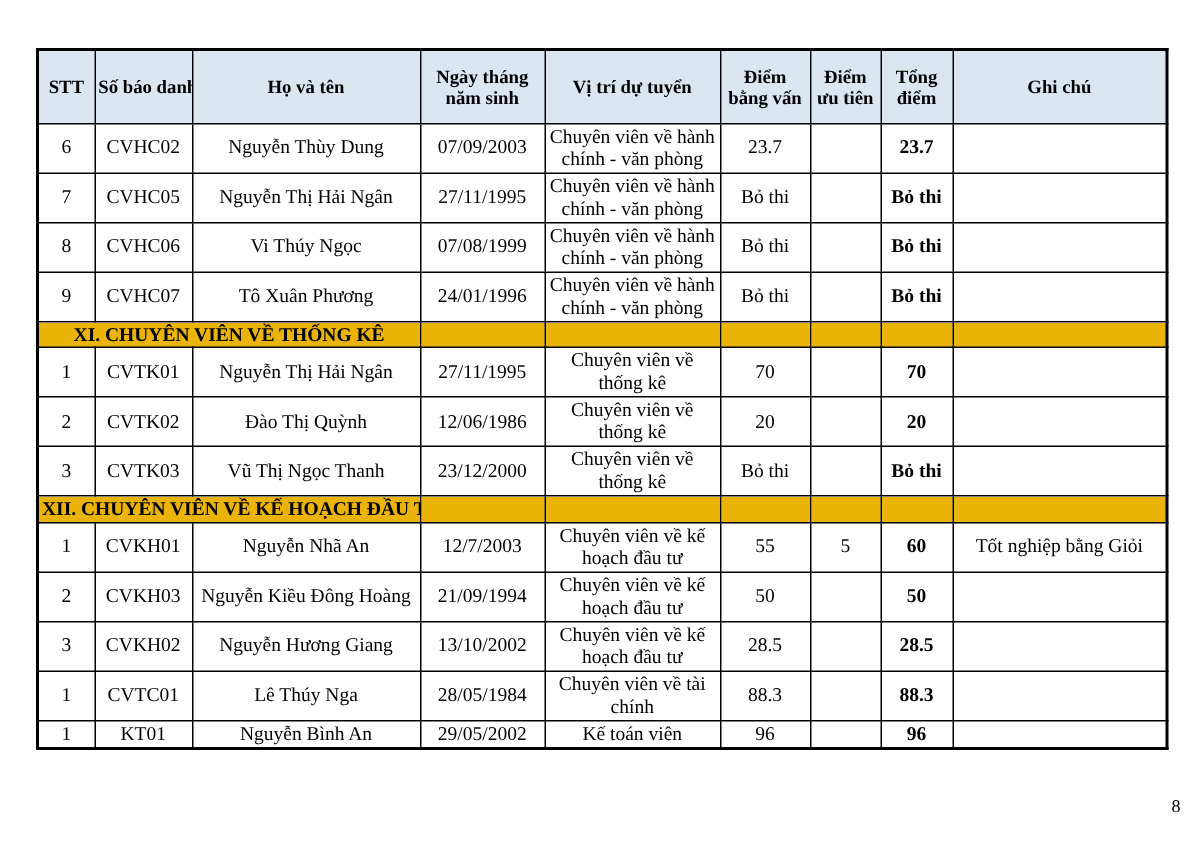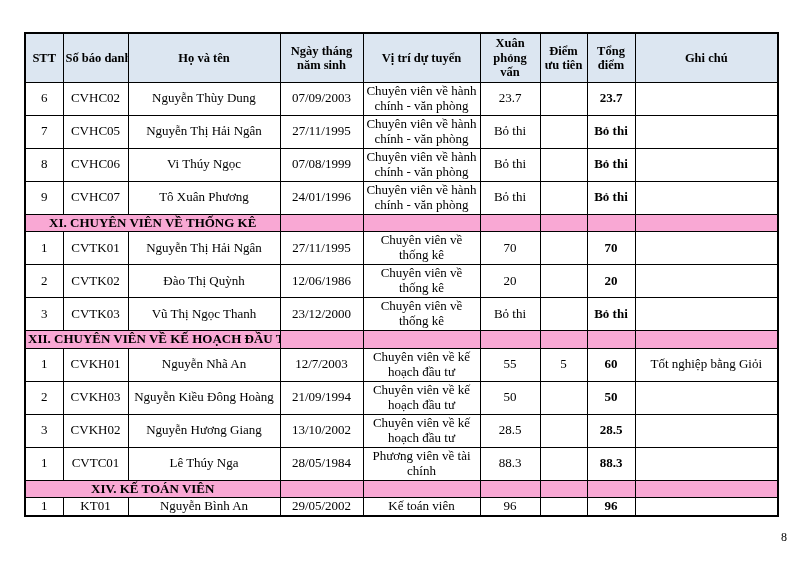--- a/index.html
+++ b/index.html
@@ -50,21 +50,21 @@
     text-align: left;
     padding-left: 4px;
     font-family: Liberation Serif, serif;
   }
   td.pos-cell {
     font-size: 12px;
     line-height: 1.15;
   }
   td.total-cell { font-weight: bold; }
   tr.section-row td {
-    background: #f9a8d4;
+    background: #eab308;
     height: 14px;
     font-size: 13px;
   }
   td.section-title-cell {
     text-align: left;
     font-weight: bold;
     padding-left: 2px;
     white-space: nowrap;
   }
   .page-number {
@@ -90,21 +90,21 @@
       <col style="width:48px">
       <col style="width:143px">
     </colgroup>
     <thead>
       <tr>
           <th>STT</th>
           <th>Số báo danh</th>
           <th>Họ và tên</th>
           <th>Ngày tháng năm sinh</th>
           <th>Vị trí dự tuyển</th>
-          <th>Xuân phỏng vấn</th>
+          <th>Điểm bằng vấn</th>
           <th>Điểm ưu tiên</th>
           <th>Tổng điểm</th>
           <th>Ghi chú</th>
         </tr>
     </thead>
     <tbody>
         <tr class="data-row">
           <td>6</td>
           <td>CVHC02</td>
           <td class="name-cell">Nguyễn Thùy Dung</td>
@@ -230,33 +230,24 @@
           <td>28.5</td>
           <td></td>
           <td class="total-cell">28.5</td>
           <td></td>
         </tr>
         <tr class="data-row">
           <td>1</td>
           <td>CVTC01</td>
           <td class="name-cell">Lê Thúy Nga</td>
           <td>28/05/1984</td>
-          <td class="pos-cell">Phương viên về tài chính</td>
+          <td class="pos-cell">Chuyên viên về tài chính</td>
           <td>88.3</td>
           <td></td>
           <td class="total-cell">88.3</td>
-          <td></td>
-        </tr>
-        <tr class="section-row">
-          <td colspan="3" class="section-title-cell">XIV. KẾ TOÁN VIÊN</td>
-          <td></td>
-          <td></td>
-          <td></td>
-          <td></td>
-          <td></td>
           <td></td>
         </tr>
         <tr class="data-row compact">
           <td>1</td>
           <td>KT01</td>
           <td class="name-cell">Nguyễn Bình An</td>
           <td>29/05/2002</td>
           <td class="pos-cell">Kế toán viên</td>
           <td>96</td>
           <td></td>

